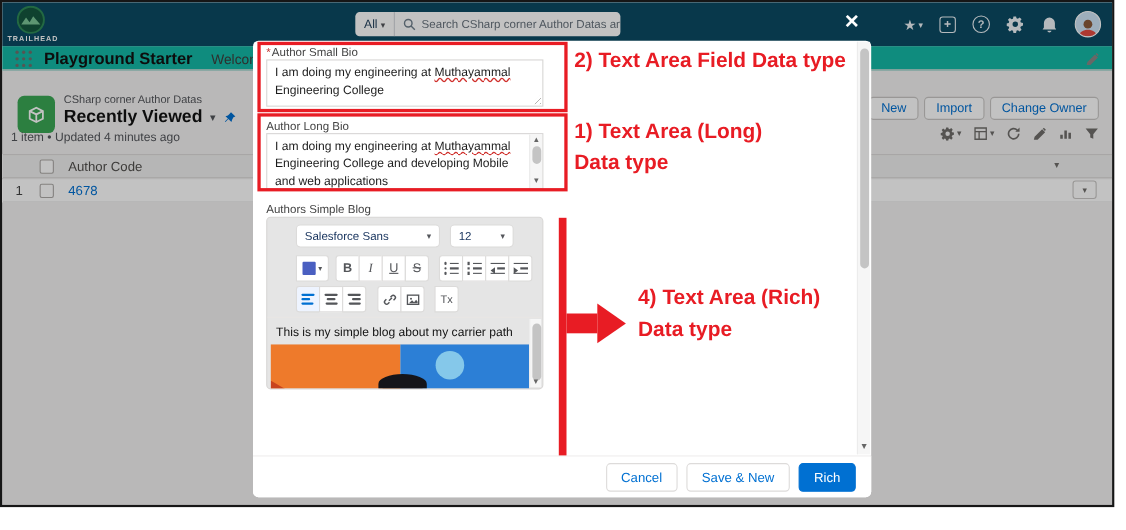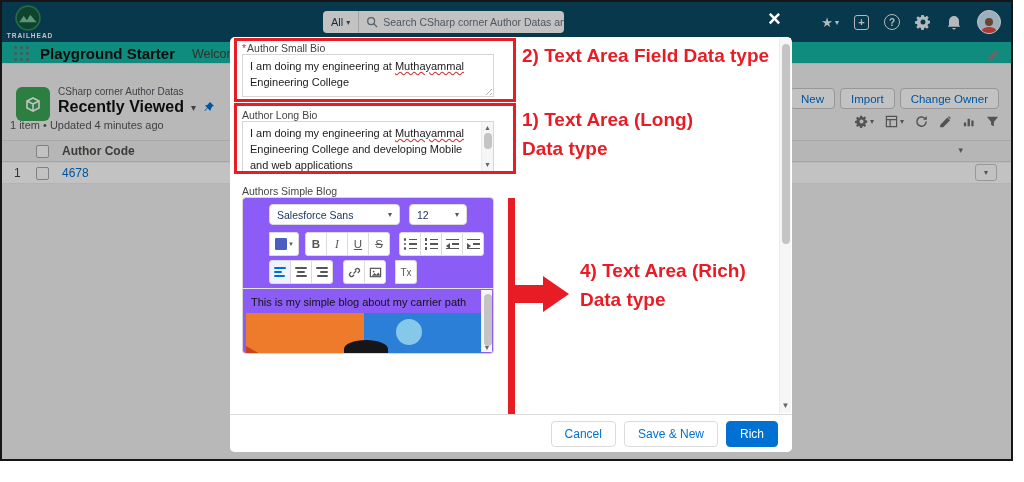--- a/index.html
+++ b/index.html
@@ -39,42 +39,42 @@
   .entity-label { position:absolute; left:56px; top:84px; font-size:10px; color:#54565b; }
   .view-row { position:absolute; left:56px; top:96px; display:flex; align-items:center; gap:7px; }
   .view-title { font-size:16px; font-weight:bold; color:#121212; }
   .lv-actions { position:absolute; right:12px; top:86px; display:flex; gap:5px; }
   .sbtn { height:21px; padding:0 10px; border:1px solid #c9c7c5; border-radius:4px; background:#fff; color:#0070d2; font-size:11.5px; display:inline-flex; align-items:center; cursor:pointer; font-family:"Liberation Sans",sans-serif; }
   .meta { position:absolute; left:8px; top:117px; font-size:11px; color:#54565b; }
   .lv-tools { position:absolute; right:12px; top:113px; display:flex; align-items:center; gap:11px; color:#706e6b; }
   .tool { display:inline-flex; align-items:center; gap:2px; cursor:pointer; }
   .thead { position:absolute; left:0; top:138px; right:0; height:22px; background:#f0f0ef; border-top:1px solid #dddbda; border-bottom:1px solid #dddbda; }
   .chk { width:13px; height:13px; border:1px solid #adaaa8; border-radius:2px; background:#fff; display:inline-block; cursor:pointer; }
-  .col-label { position:absolute; left:60px; top:3px; font-size:12px; font-weight:bold; color:#514f4d; }
+  .col-label { position:absolute; left:60px; top:3px; font-size:12px; font-weight:normal; color:#514f4d; }
   .trow { position:absolute; left:0; top:161px; right:0; height:21px; background:#fff; border-bottom:1px solid #ececec; }
   .rownum { position:absolute; left:12px; top:3px; font-size:12px; color:#444; }
   .cell-link { position:absolute; left:60px; top:3px; font-size:12px; color:#0070d2; cursor:pointer; }
   .rowact { position:absolute; right:14px; top:1px; width:22px; height:17px; border:1px solid #c9c7c5; border-radius:3px; background:#fff; display:flex; align-items:center; justify-content:center; font-size:8px; color:#706e6b; cursor:pointer; }
 
   
   .overlay { position:absolute; inset:0; background:rgba(0,0,0,0.24); z-index:40; }
   .closex { position:absolute; left:766px; top:6px; z-index:70; color:#fff; font-size:22px; font-weight:bold; cursor:pointer; line-height:1; }
   .modal { position:absolute; left:228px; top:35px; width:562px; height:415px; background:#fff; border-radius:5px; z-index:50; }
   .flabel { font-size:10.5px; color:#444; }
   .req { color:#c23934; margin-right:1px; }
   .ta { position:absolute; border:1px solid #d8d6d5; border-radius:0; background:#fff; font-size:11px; line-height:1.45; color:#1c1c1c; padding:4px 7px; overflow:hidden; }
   .misspell { text-decoration-line:underline; text-decoration-style:wavy; text-decoration-color:#d0312d; }
   .resize-h { position:absolute; right:1px; bottom:1px; width:9px; height:9px; cursor:nwse-resize;
     background:repeating-linear-gradient(135deg,transparent 0 2px,#b5b3b1 2px 3px); clip-path:polygon(100% 0,100% 100%,0 100%); }
   .vscroll { position:absolute; background:#f6f6f6; border-left:1px solid #ececec; }
   .vthumb { position:absolute; left:2px; width:8px; background:#c4c4c4; border-radius:4px; }
   .varrow { position:absolute; left:0; width:100%; text-align:center; font-size:7px; color:#666; cursor:pointer; }
 
   
-  .rte { position:absolute; left:12px; top:160px; width:252px; height:157px; border:1px solid #d8d6d5; border-radius:4px; background:#8b5cf6; overflow:hidden; }
+  .rte { position:absolute; left:12px; top:160px; width:252px; height:157px; border:1px solid #d8d6d5; border-radius:4px; background:#e5e5e5; overflow:hidden; }
   .sel { position:absolute; height:21px; border:1px solid #dcdbda; border-radius:4px; background:#fff; font-size:10.5px; color:#16325c; display:flex; align-items:center; justify-content:space-between; padding:0 7px; cursor:pointer; }
   .sel .caret { font-size:8px; color:#54565b; }
   .tgroup { position:absolute; display:inline-flex; }
   .tbtn { width:22px; height:24px; border:1px solid #dcdbda; background:#fff; display:inline-flex; align-items:center; justify-content:center; color:#54565a; font-size:11.5px; cursor:pointer; font-family:"Liberation Sans",sans-serif; }
   .tgroup .tbtn + .tbtn { margin-left:-1px; }
   .tgroup .tbtn:first-child { border-radius:3px 0 0 3px; }
   .tgroup .tbtn:last-child { border-radius:0 3px 3px 0; }
   .tbtn.solo { border-radius:3px; }
   .tbtn.active { background:#eef4ff; color:#0070d2; }
   .b-b { font-weight:bold; }

